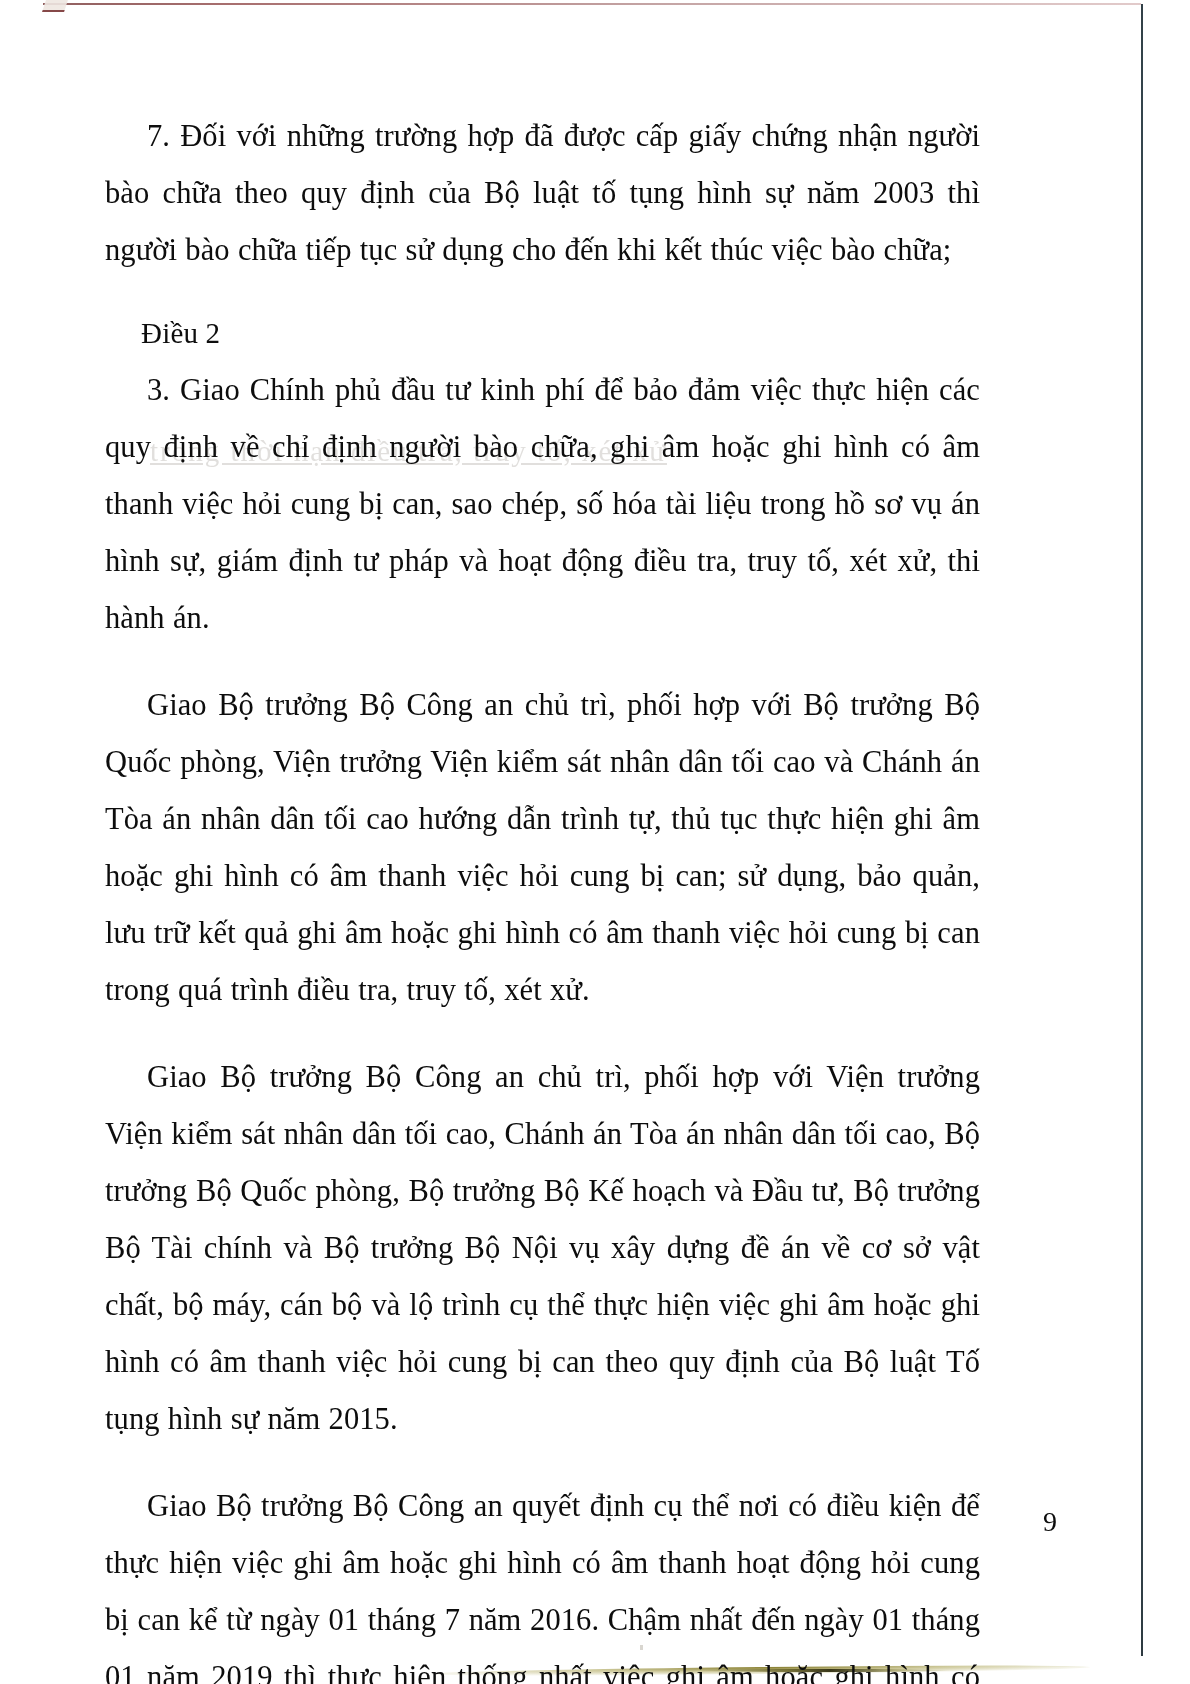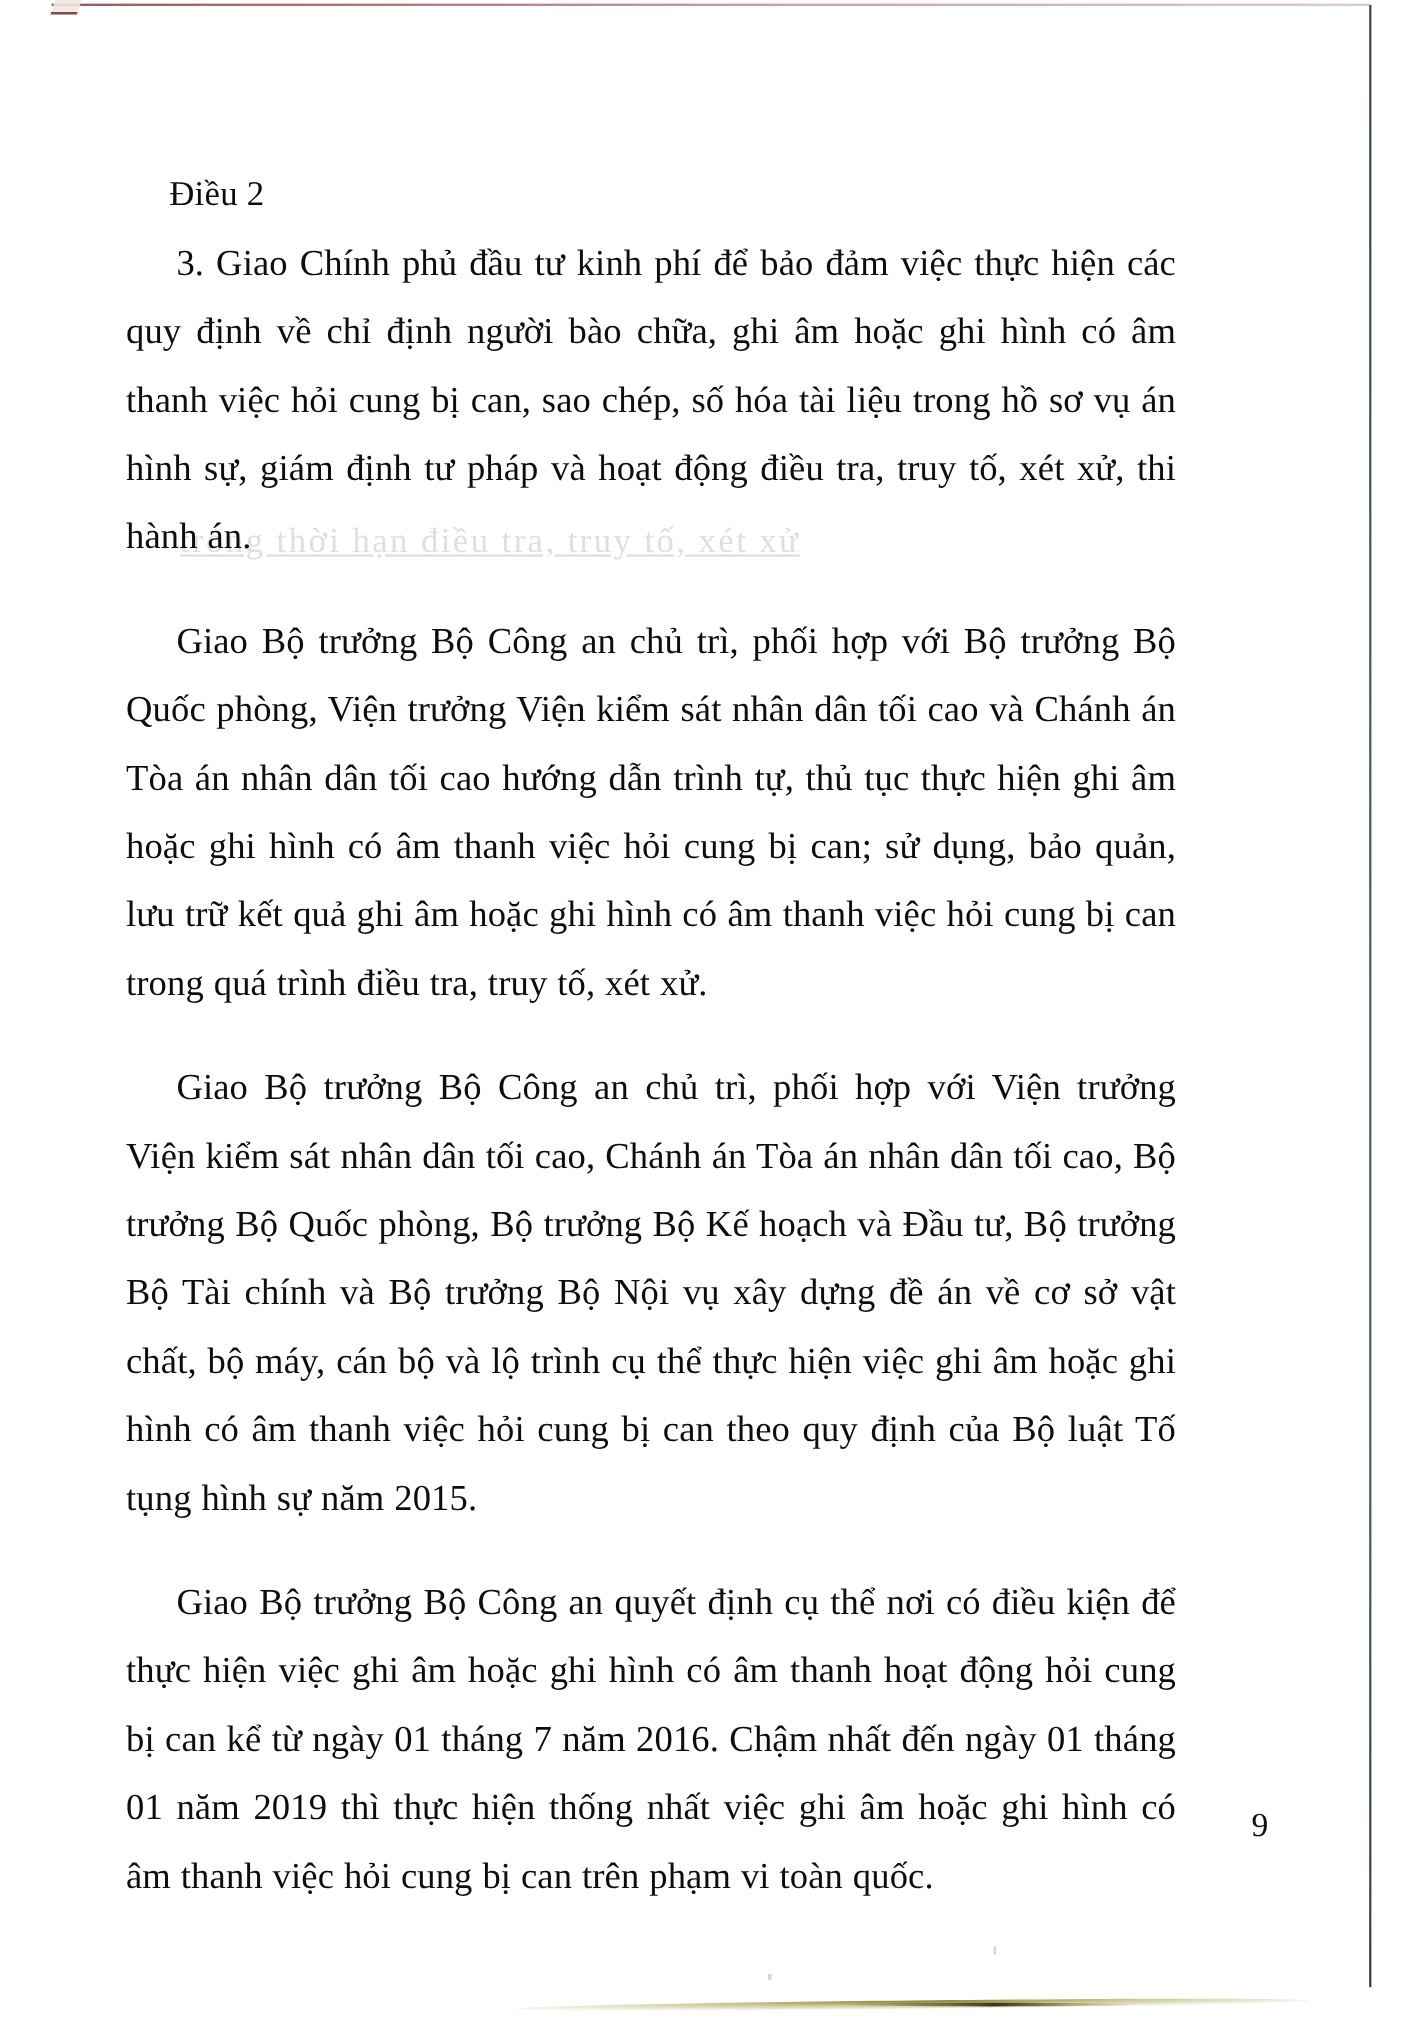--- a/index.html
+++ b/index.html
@@ -143,20 +143,21 @@
   <div class="scan-gutter-right"></div>
   <div class="scan-shadow-bottom"></div>
   <div class="scan-shadow-bottom-core"></div>
   <div class="scan-speck" style="left:640px;top:1645px;width:3px;height:5px;"></div>
   <div class="scan-speck" style="left:828px;top:1622px;width:2px;height:7px;"></div>
 
   <div class="ghost" style="left:150px;top:423px;text-decoration:underline;">trong thời hạn điều tra, truy tố, xét xử</div>
 
   <div class="body-text">
 
+    <p class="para">7. Đối với những trường hợp đã được cấp giấy chứng nhận người bào chữa theo quy định của Bộ luật tố tụng hình sự năm 2003 thì người bào chữa tiếp tục sử dụng cho đến khi kết thúc việc bào chữa;</p>
 
 
     <div class="gap-sm"></div>
 
     <h2 class="heading">Điều 2</h2>
 
     <p class="para">3. Giao Chính phủ đầu tư kinh phí để bảo đảm việc thực hiện các quy định về chỉ định người bào chữa, ghi âm hoặc ghi hình có âm thanh việc hỏi cung bị can, sao chép, số hóa tài liệu trong hồ sơ vụ án hình sự, giám định tư pháp và hoạt động điều tra, truy tố, xét xử, thi hành án.</p>
 
     <div class="gap-md"></div>
 

